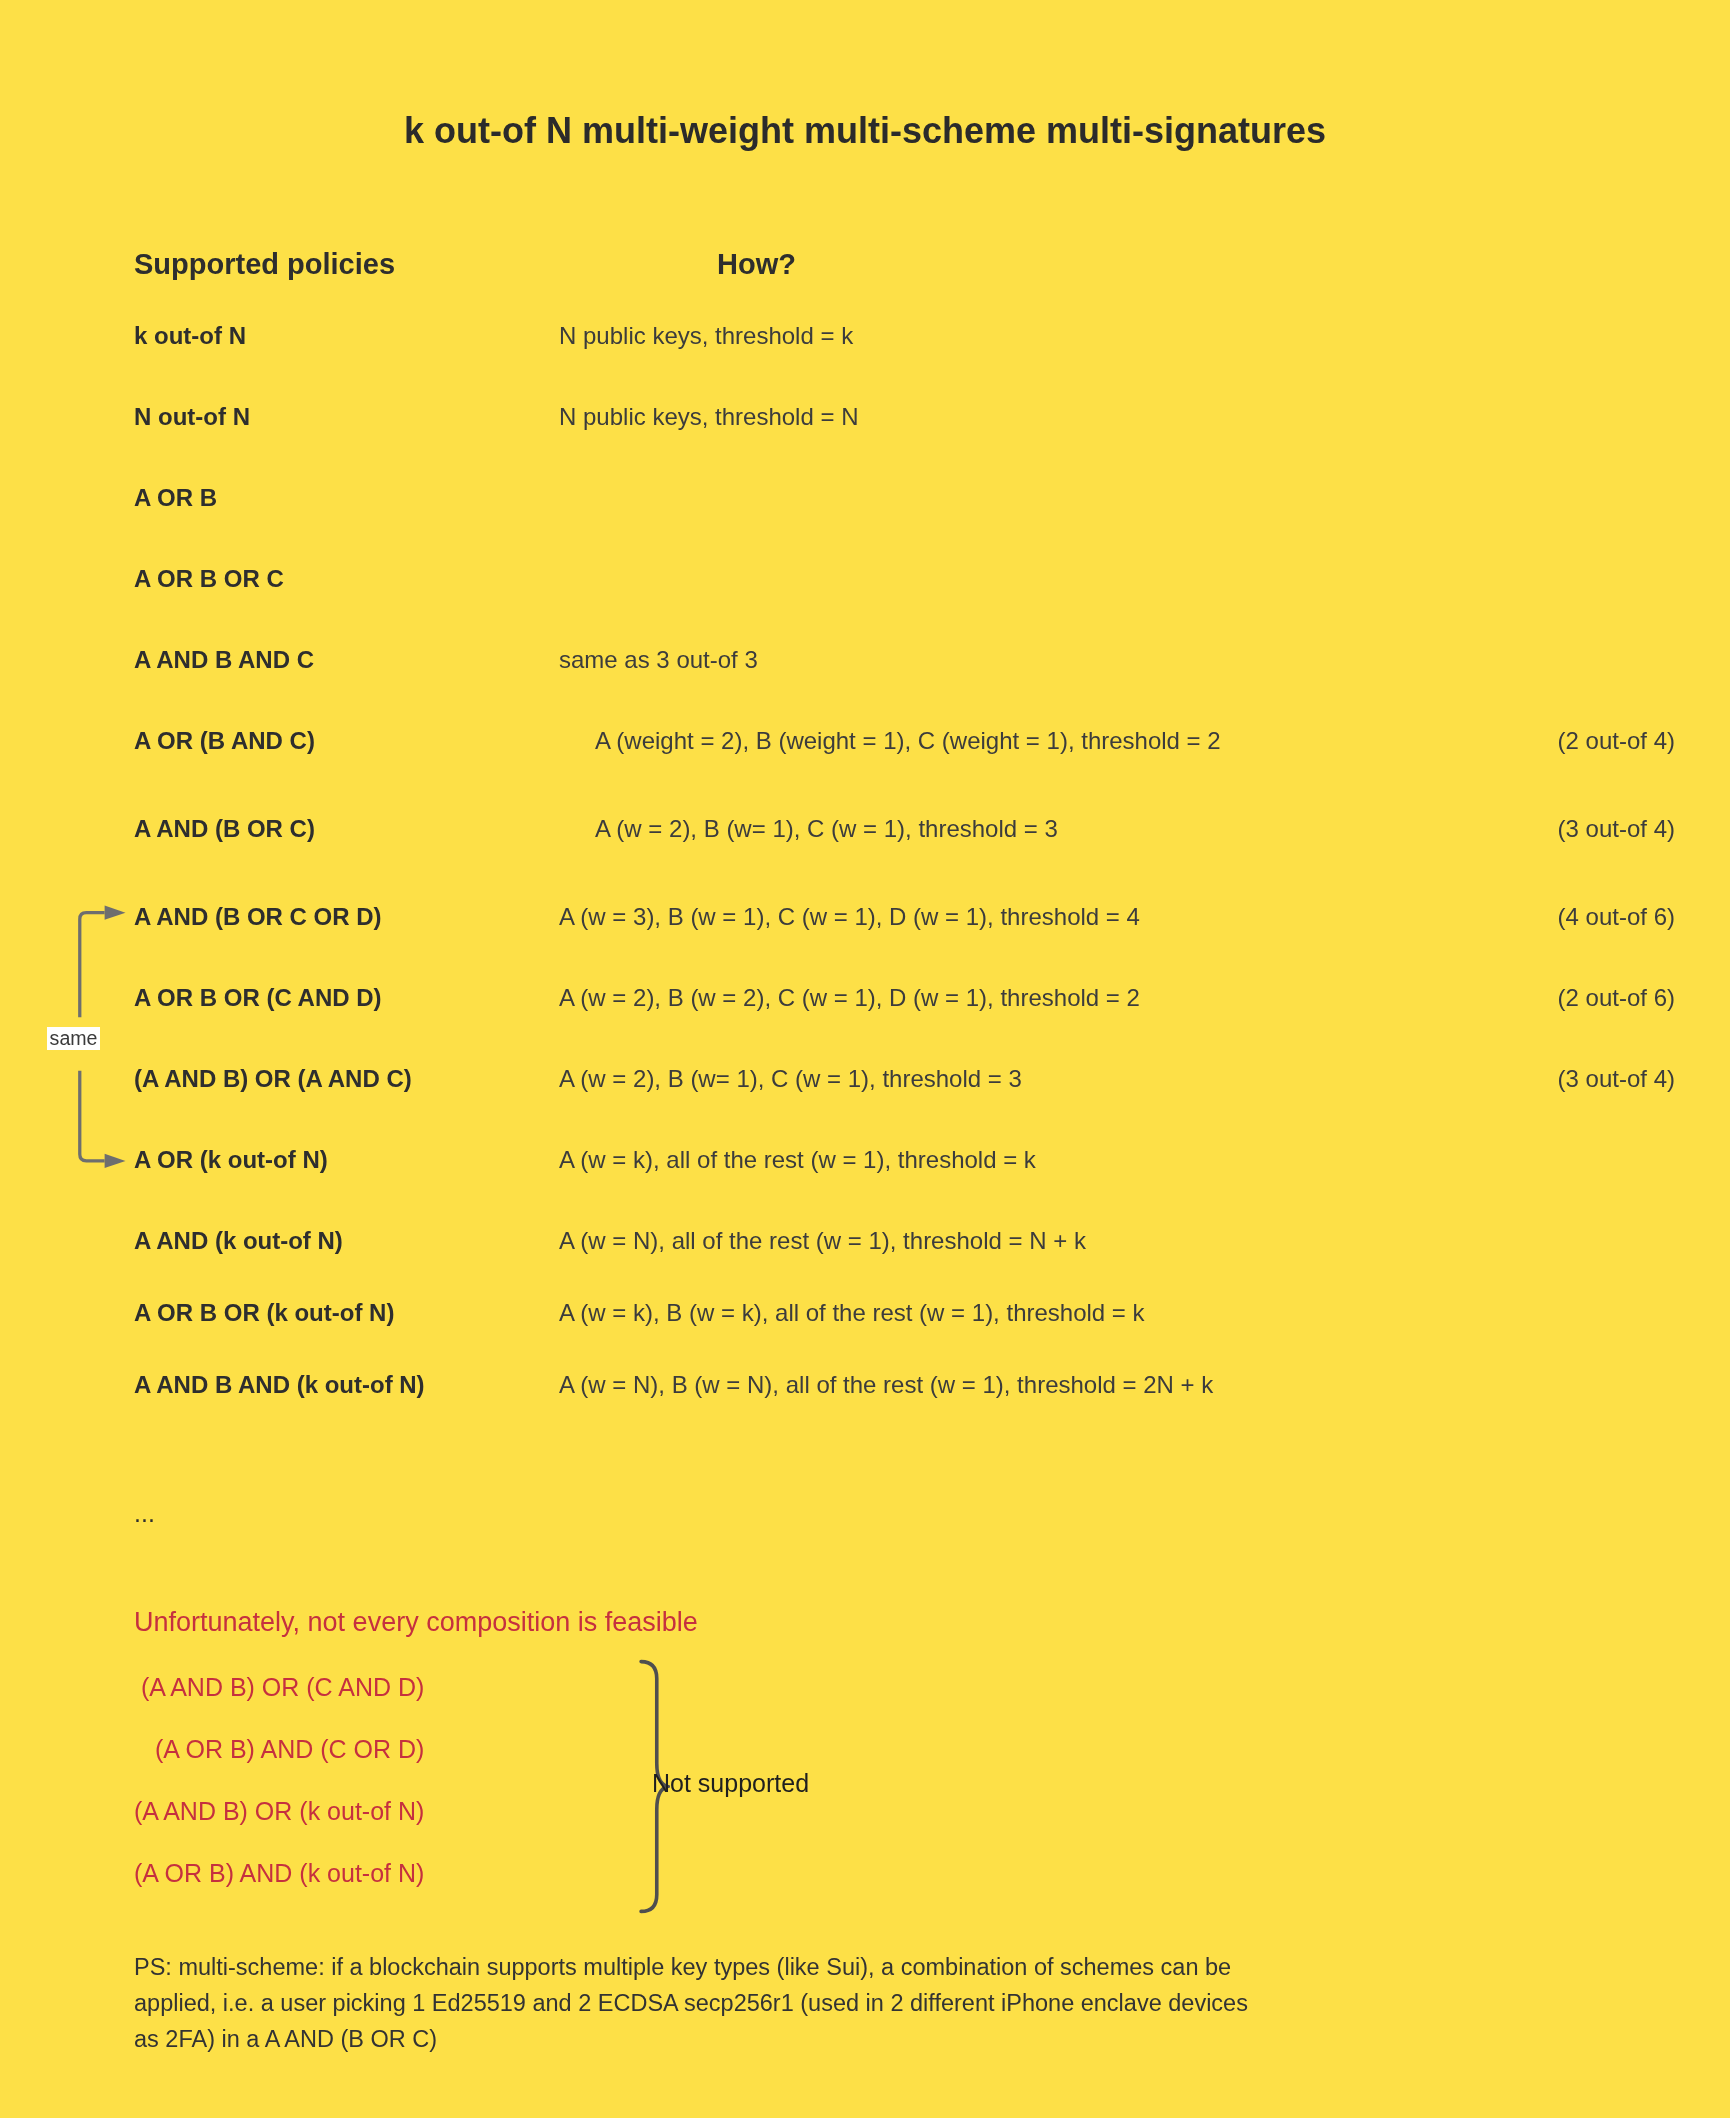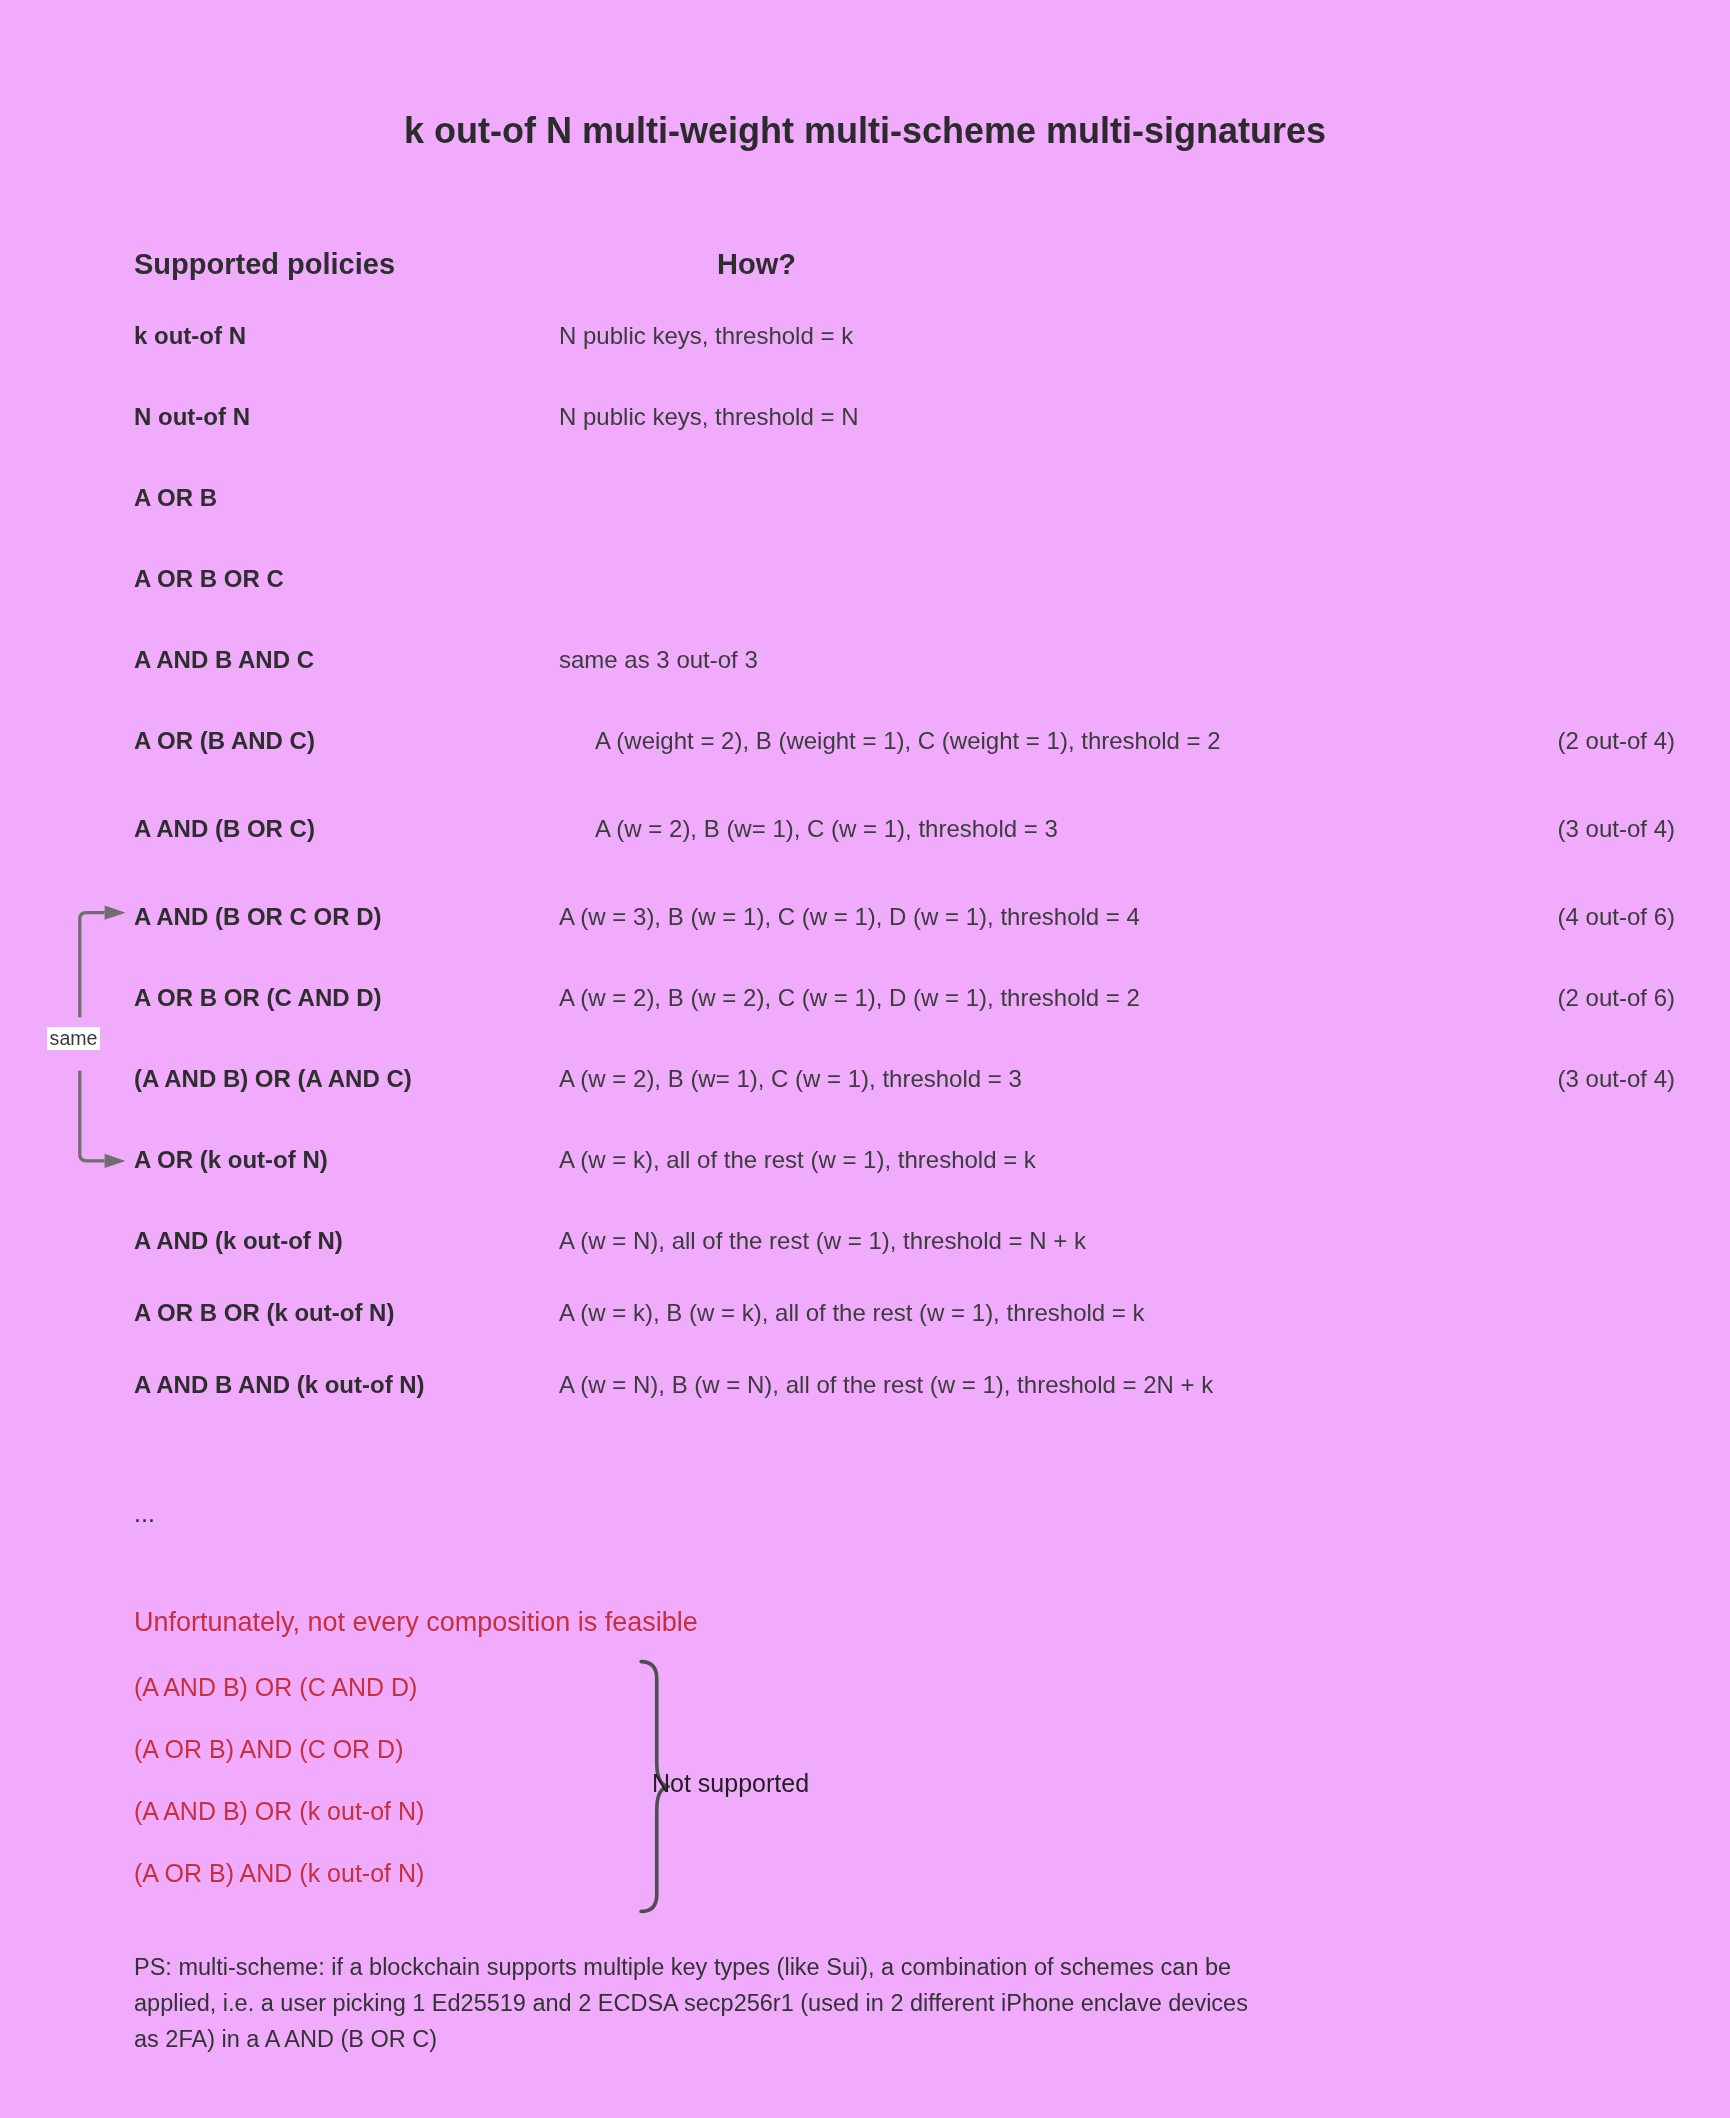--- a/index.html
+++ b/index.html
@@ -1,20 +1,20 @@
 <!DOCTYPE html>
 <html style="font-size:10.4px"><head>
 <meta charset="utf-8">
 <style>
   html,body{margin:0;padding:0;background:#ffffff;}
   .page{
     position:relative;
     width:1730px;
     height:2119px;
-    background:#f0abfc;
+    background:#fde047;
     font-family:"Liberation Sans", sans-serif;
     color:#2e2e2e;
     overflow:hidden;
   }
   .title{
     position:absolute;
     left:0; right:0; top:110px;
     text-align:center;
     font-size:36px;
     font-weight:bold;
@@ -83,20 +83,21 @@
     position:absolute;
     left:134px; top:1607px;
     font-size:27px;
     color:#c5303f;
   }
   .red-items{
     position:absolute;
     left:134px; top:1673px;
     display:flex;
     flex-direction:column;
+    text-align:right;
   }
   .red-item{
     font-size:25px;
     line-height:29px;
     margin-bottom:33px;
     color:#c5303f;
   }
   .brace-svg{position:absolute;left:637px;top:1659px;}
   .not-supported{
     position:absolute;

